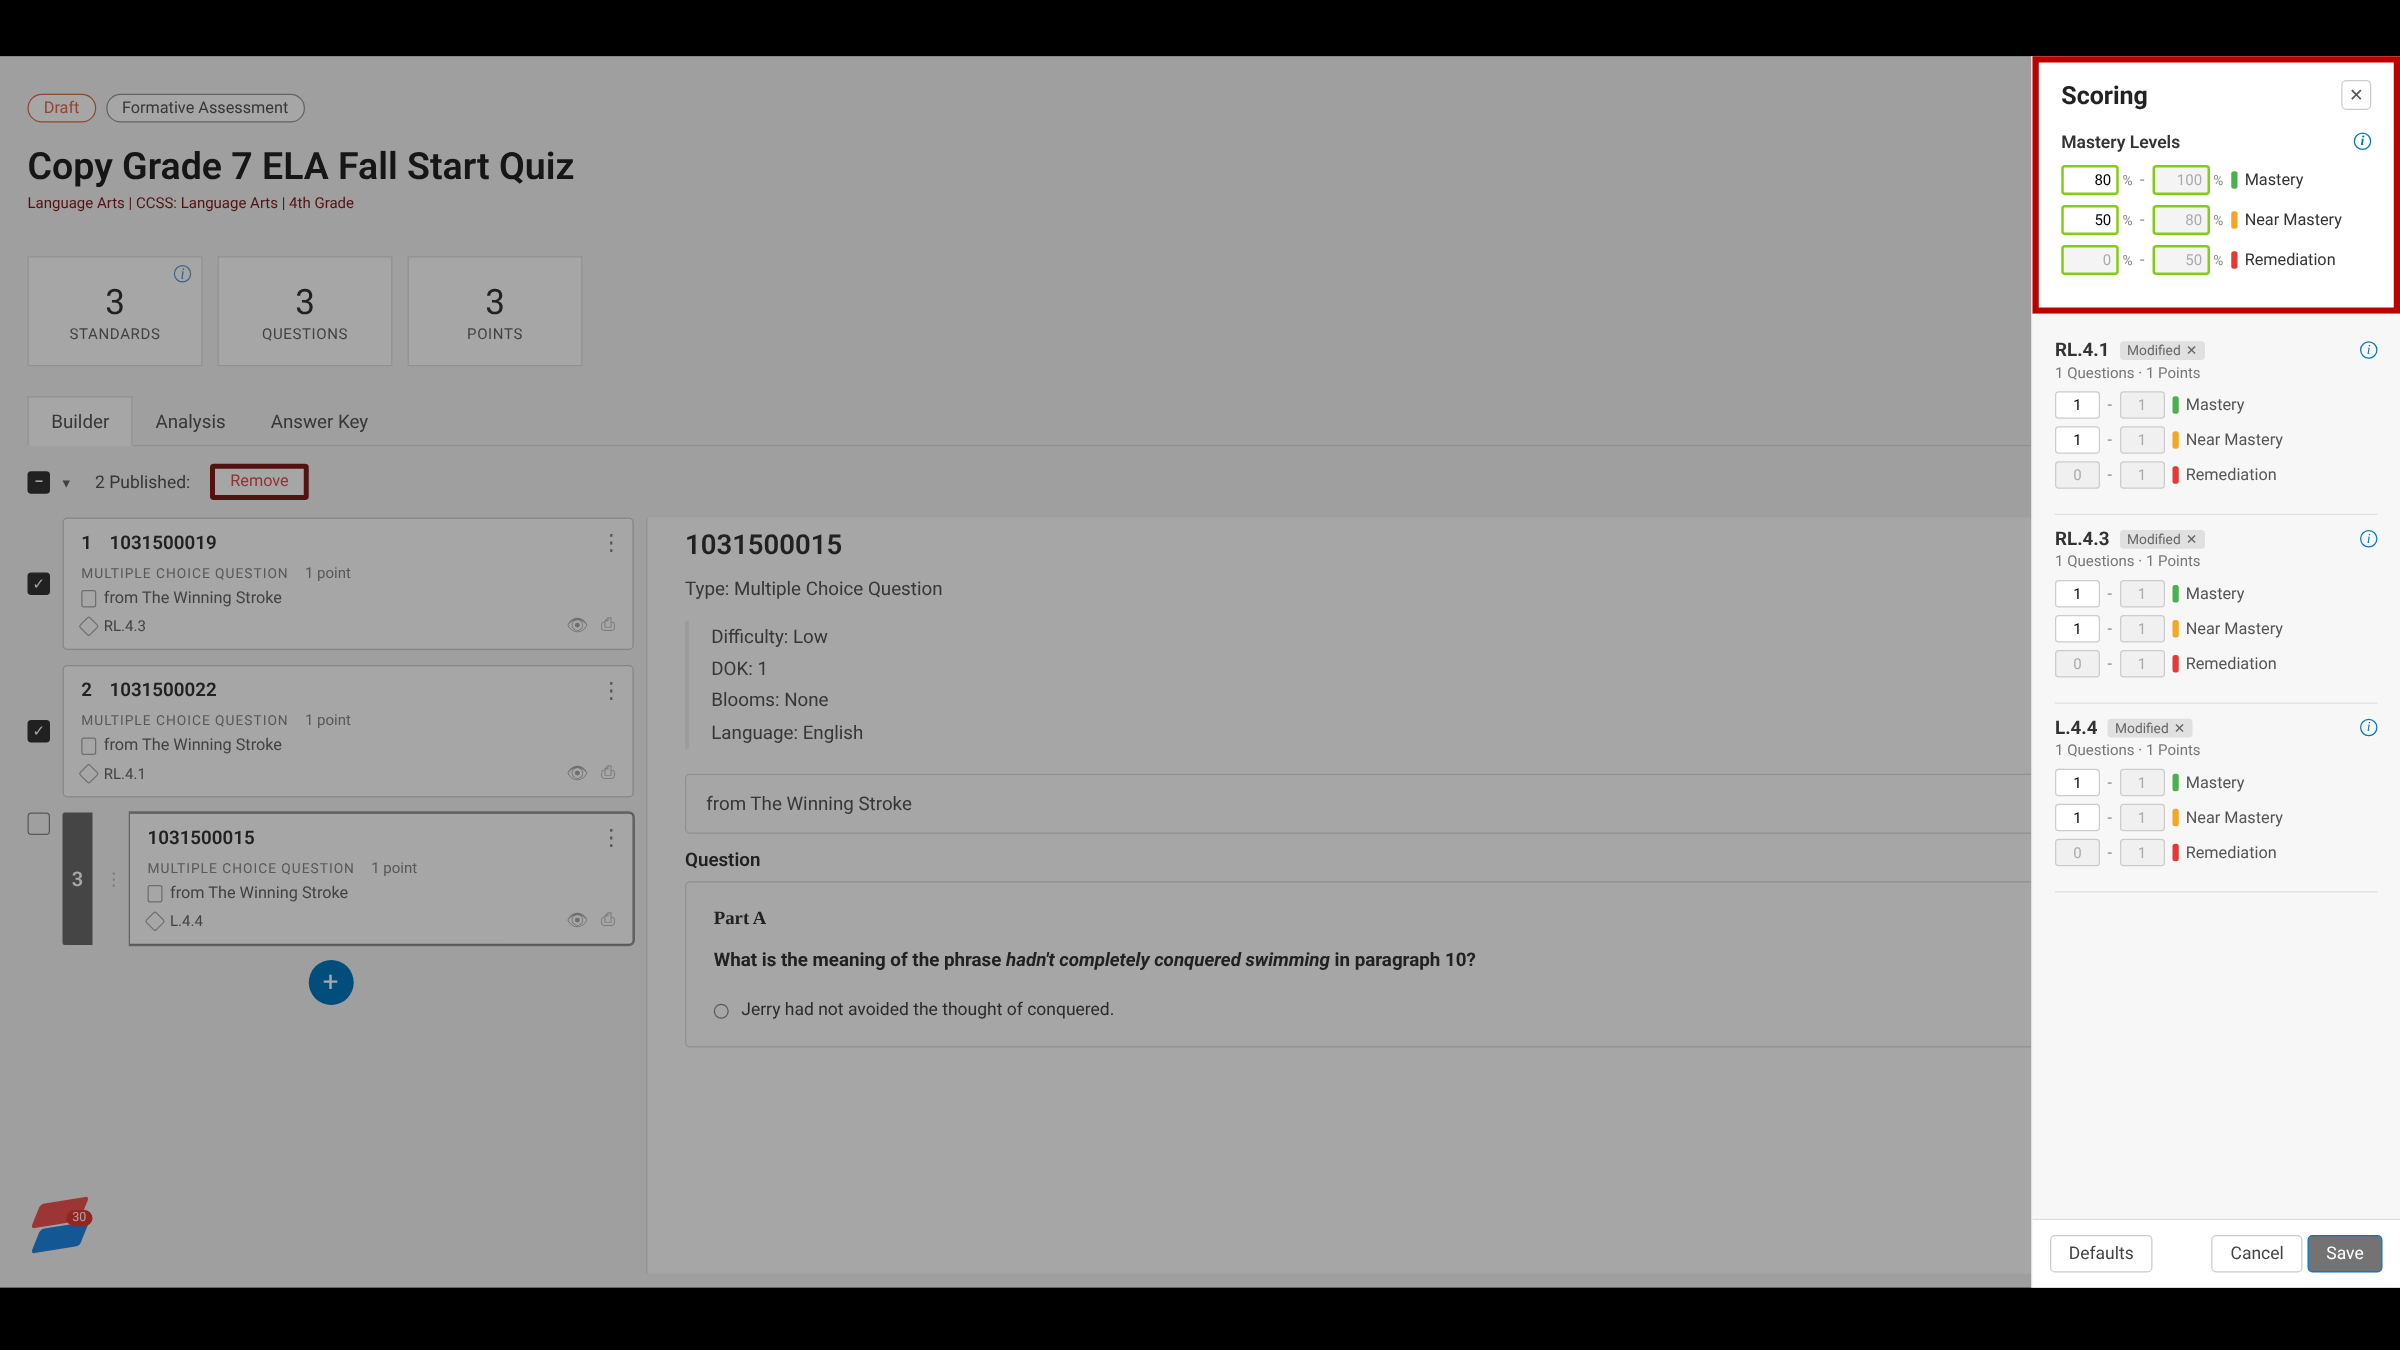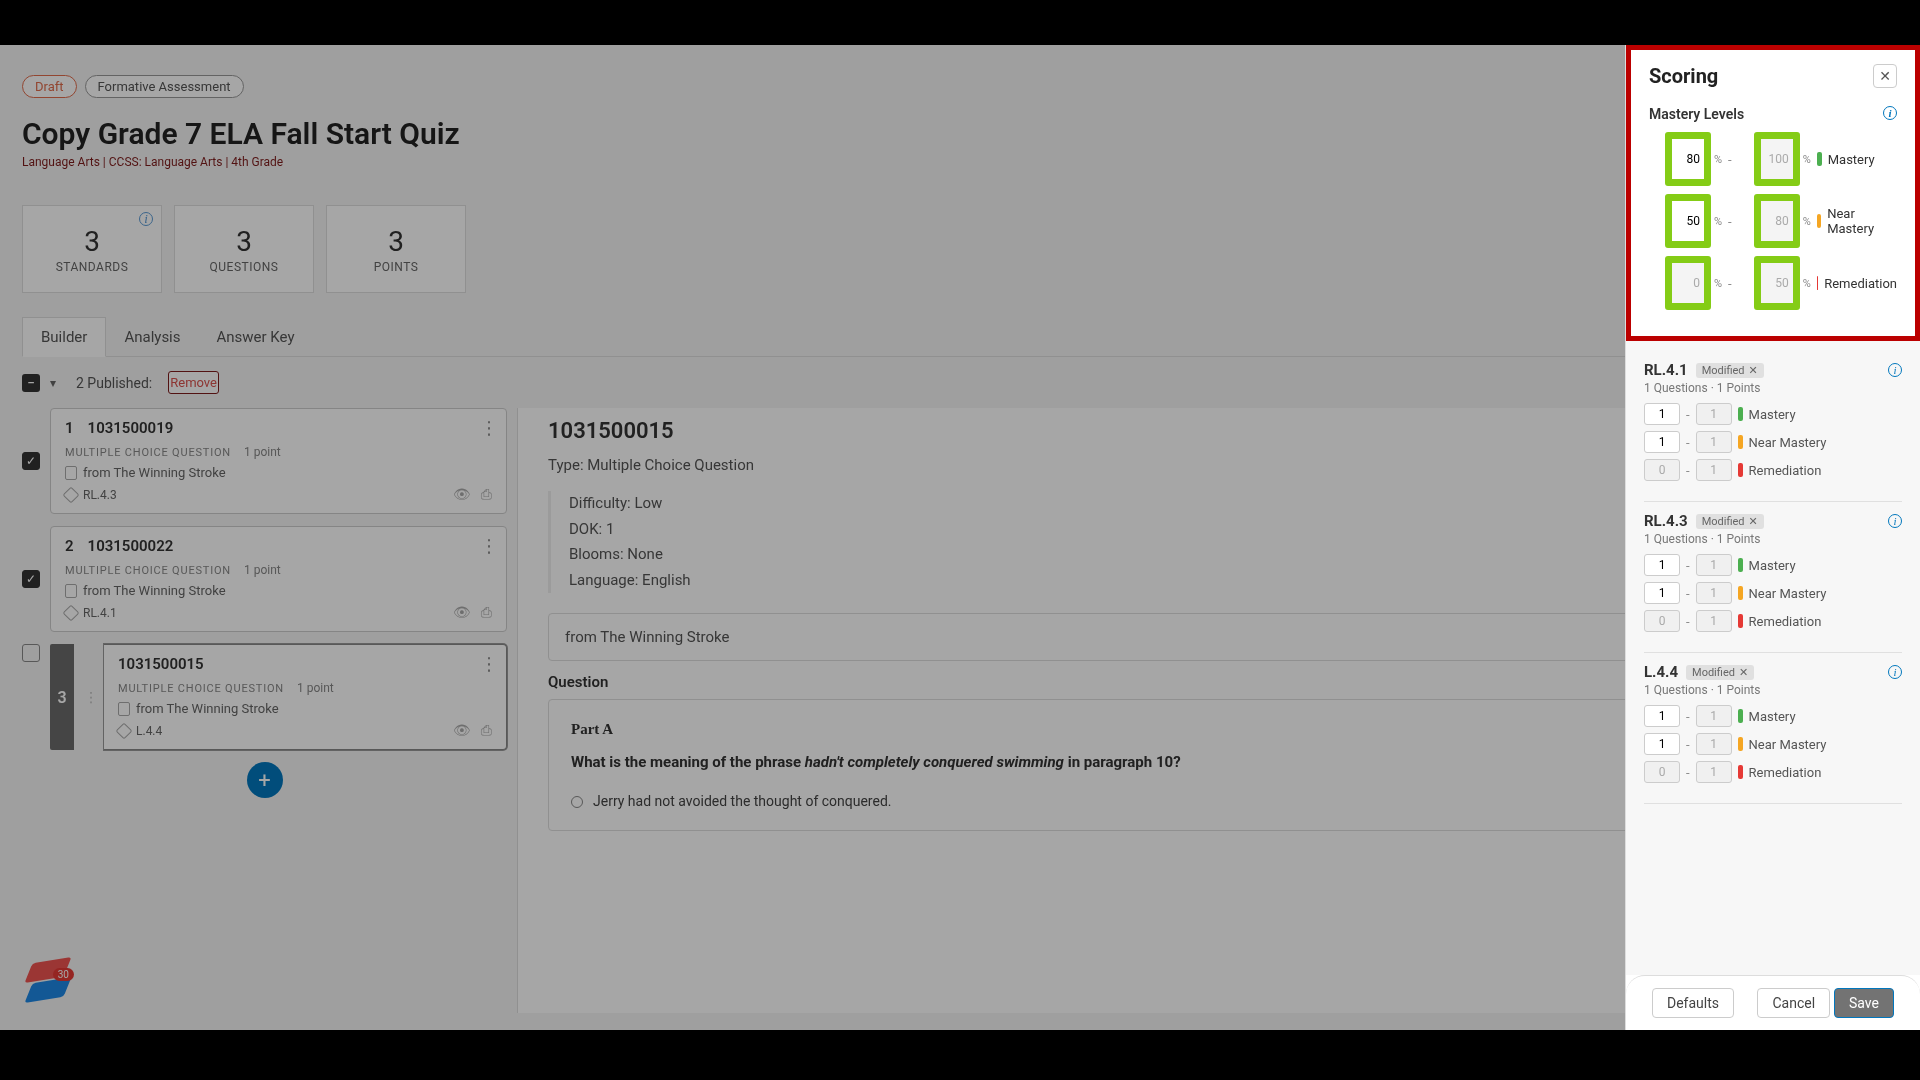--- a/index.html
+++ b/index.html
@@ -30,21 +30,21 @@
   .info-ic { position: absolute; top: 6px; right: 8px; font-size: 13px; color: #5b9bd5; font-style: italic; border: 1px solid #5b9bd5; border-radius: 50%; width: 14px; height: 14px; display:flex;align-items:center;justify-content:center; font-family: serif;}
 
   .tabs { display: flex; border-bottom: 1px solid #ddd; margin-bottom: 14px; }
   .tab { padding: 10px 18px; font-size: 15px; color: #555; background: transparent; border: none; }
   .tab.active { background: #fff; border: 1px solid #ddd; border-bottom: 1px solid #fff; margin-bottom: -1px; }
 
   .action-row { display: flex; align-items: center; gap: 10px; margin-bottom: 14px; }
   .checkbox-ind { width: 18px; height: 18px; border-radius: 3px; background: #333; display: flex; align-items: center; justify-content: center; color: #fff; font-size: 11px; font-weight: bold; }
   .chev { font-size: 12px; color: #666; }
   .pub-txt { font-size: 14px; color: #555; margin-left: 10px; }
-  .remove-btn { border: 1px solid #7f1d1d; color: #d9534f; background: #fff; padding: 3px 1px; border-radius: 3px; font-size: 13px; margin-left: 6px; }
+  .remove-btn { border: 4px solid #7f1d1d; color: #d9534f; background: #fff; padding: 3px 12px; border-radius: 3px; font-size: 13px; margin-left: 6px; }
 
   .split { display: flex; gap: 0; height: 605px; }
   .left-col { width: 495px; padding-right: 10px; position: relative; }
   .right-col { flex: 1; border-left: 1px solid #ddd; padding: 10px 30px 0 30px; background: #fff; }
 
   .qrow { display: flex; align-items: center; gap: 10px; margin-bottom: 12px; }
   .qcheck { width: 18px; height: 18px; border: 1.5px solid #888; border-radius: 3px; display:flex; align-items:center; justify-content:center; }
   .qcheck.checked { background: #333; border-color:#333; color:#fff; font-size:12px; }
   .qcard { flex: 1; border: 1px solid #ccc; border-radius: 4px; background: #fff; padding: 10px 14px; position: relative; }
   .qcard.sel { border: 1px solid #888; box-shadow: 0 0 0 1px #999; }
@@ -87,39 +87,39 @@
 
   
   .scoring-panel { position: absolute; top: 0; right: 0; width: 295px; height: 100%; background: #fff; z-index: 60; display:flex; flex-direction:column; border-left:1px solid #ddd; }
   .sp-top { border: 5px solid #b00; padding: 14px 18px 18px 18px; }
   .sp-title-row { display:flex; justify-content:space-between; align-items:center; margin-bottom:18px;}
   .sp-title { font-size:20px; font-weight:700; color:#222; }
   .close-btn { border:1px solid #ccc; border-radius:4px; width:24px; height:24px; display:flex;align-items:center;justify-content:center; font-size:14px; color:#555; background:#fff;}
   .ml-hdr { display:flex; justify-content:space-between; font-size:14px; font-weight:600; color:#333; margin-bottom:10px;}
   .info-blue { color:#0277bd; font-style: italic; border:1px solid #0277bd; border-radius:50%; width:14px; height:14px; display:flex;align-items:center;justify-content:center; font-family: serif; font-size:11px;}
   .level-row { display:flex; align-items:center; gap:6px; font-size:13px; color:#555; margin-bottom:8px;}
-  .lvl-input { width:46px; border:7px solid #84cc16; border-radius:3px; padding:13px 4px; text-align:right; font-size:12px; background:#fff;margin-left:16px;}
+  .lvl-input { width:46px; border:2px solid #84cc16; border-radius:3px; padding:3px 4px; text-align:right; font-size:12px; background:#fff;}
   .lvl-input.ro { background:#f4f4f4; color:#aaa;}
   .pct { font-size:11px; color:#888; margin-left:-3px;}
   .dash { color:#888; }
   .dot { width:5px; height:14px; border-radius:2px; }
   .dot.g{background:#4caf50;} .dot.y{background:#f5a623;} .dot.r{background:#e53935;}
   .lvl-label { font-size:13px; color:#333; }
 
   .sp-body { flex:1; overflow:auto; padding: 10px 18px; background:#f7f7f7;}
   .std-block { border-bottom:1px solid #e0e0e0; padding:10px 0 14px 0; }
   .std-hdr { display:flex; align-items:center; gap:8px; margin-bottom:2px;}
   .std-code { font-size:15px; font-weight:700; color:#333;}
   .modchip { background:#e0e0e0; color:#666; font-size:11px; border-radius:3px; padding:1px 6px; display:flex; gap:4px; align-items:center;}
   .std-sub { font-size:12px; color:#777; margin-bottom:8px;}
   .mini-row { display:flex; align-items:center; gap:6px; font-size:13px; color:#555; margin-bottom:6px;}
   .mini-input{ width:36px; border:1px solid #ccc; border-radius:3px; padding:3px 4px; text-align:center; font-size:12px; background:#fff;}
   .mini-input.ro{ background:#f0f0f0; color:#aaa;}
 
-  .sp-foot { display:flex; justify-content:space-between; align-items:center; padding:12px 26px; border-top:1px solid #ddd; background:#fff;border-radius:19px;}
+  .sp-foot { display:flex; justify-content:space-between; align-items:center; padding:12px 14px; border-top:1px solid #ddd; background:#fff;}
   .btn { border:1px solid #ccc; background:#fff; color:#444; padding:6px 14px; border-radius:4px; font-size:14px;}
   .btn.primary { background:#737373; border-color:#0277bd; color:#fff;}
   .foot-right { display:flex; gap:4px;}
 
   .doc-ic { width:12px; height:14px; border:1.5px solid #aaa; border-radius:2px; position:relative;}
   .tag-ic { width:12px; height:12px; border:1.5px solid #aaa; transform: rotate(45deg); border-radius:2px;}
 
   .stack-ic { position:absolute; bottom:30px; left:30px; z-index:40;}
   .stack-ic .layer { width:36px; height:20px; transform: skewX(-30deg) rotate(-10deg); border-radius:3px;}
   .stack-ic .l1 { background:#1e88e5; }

